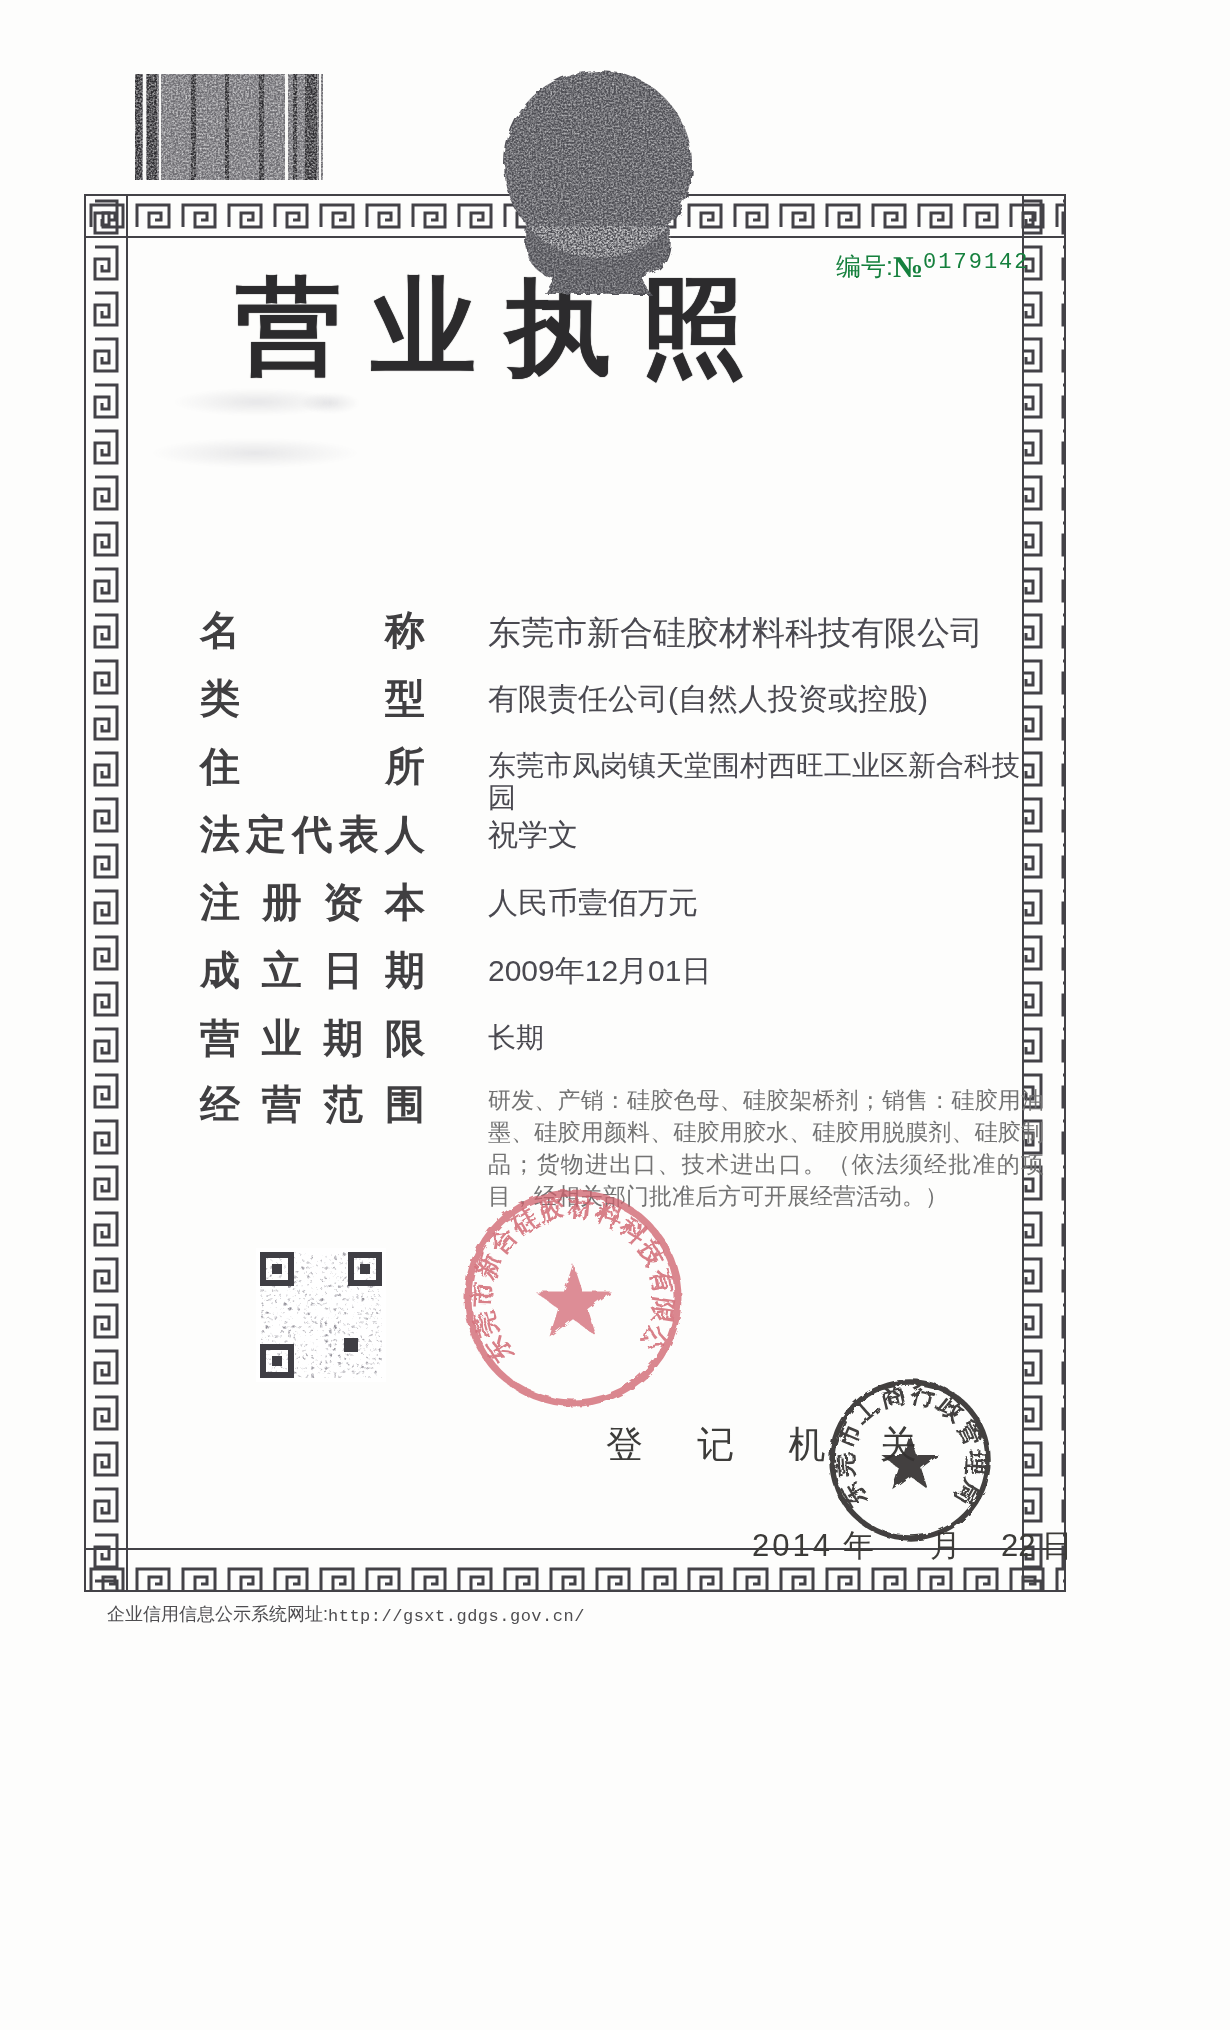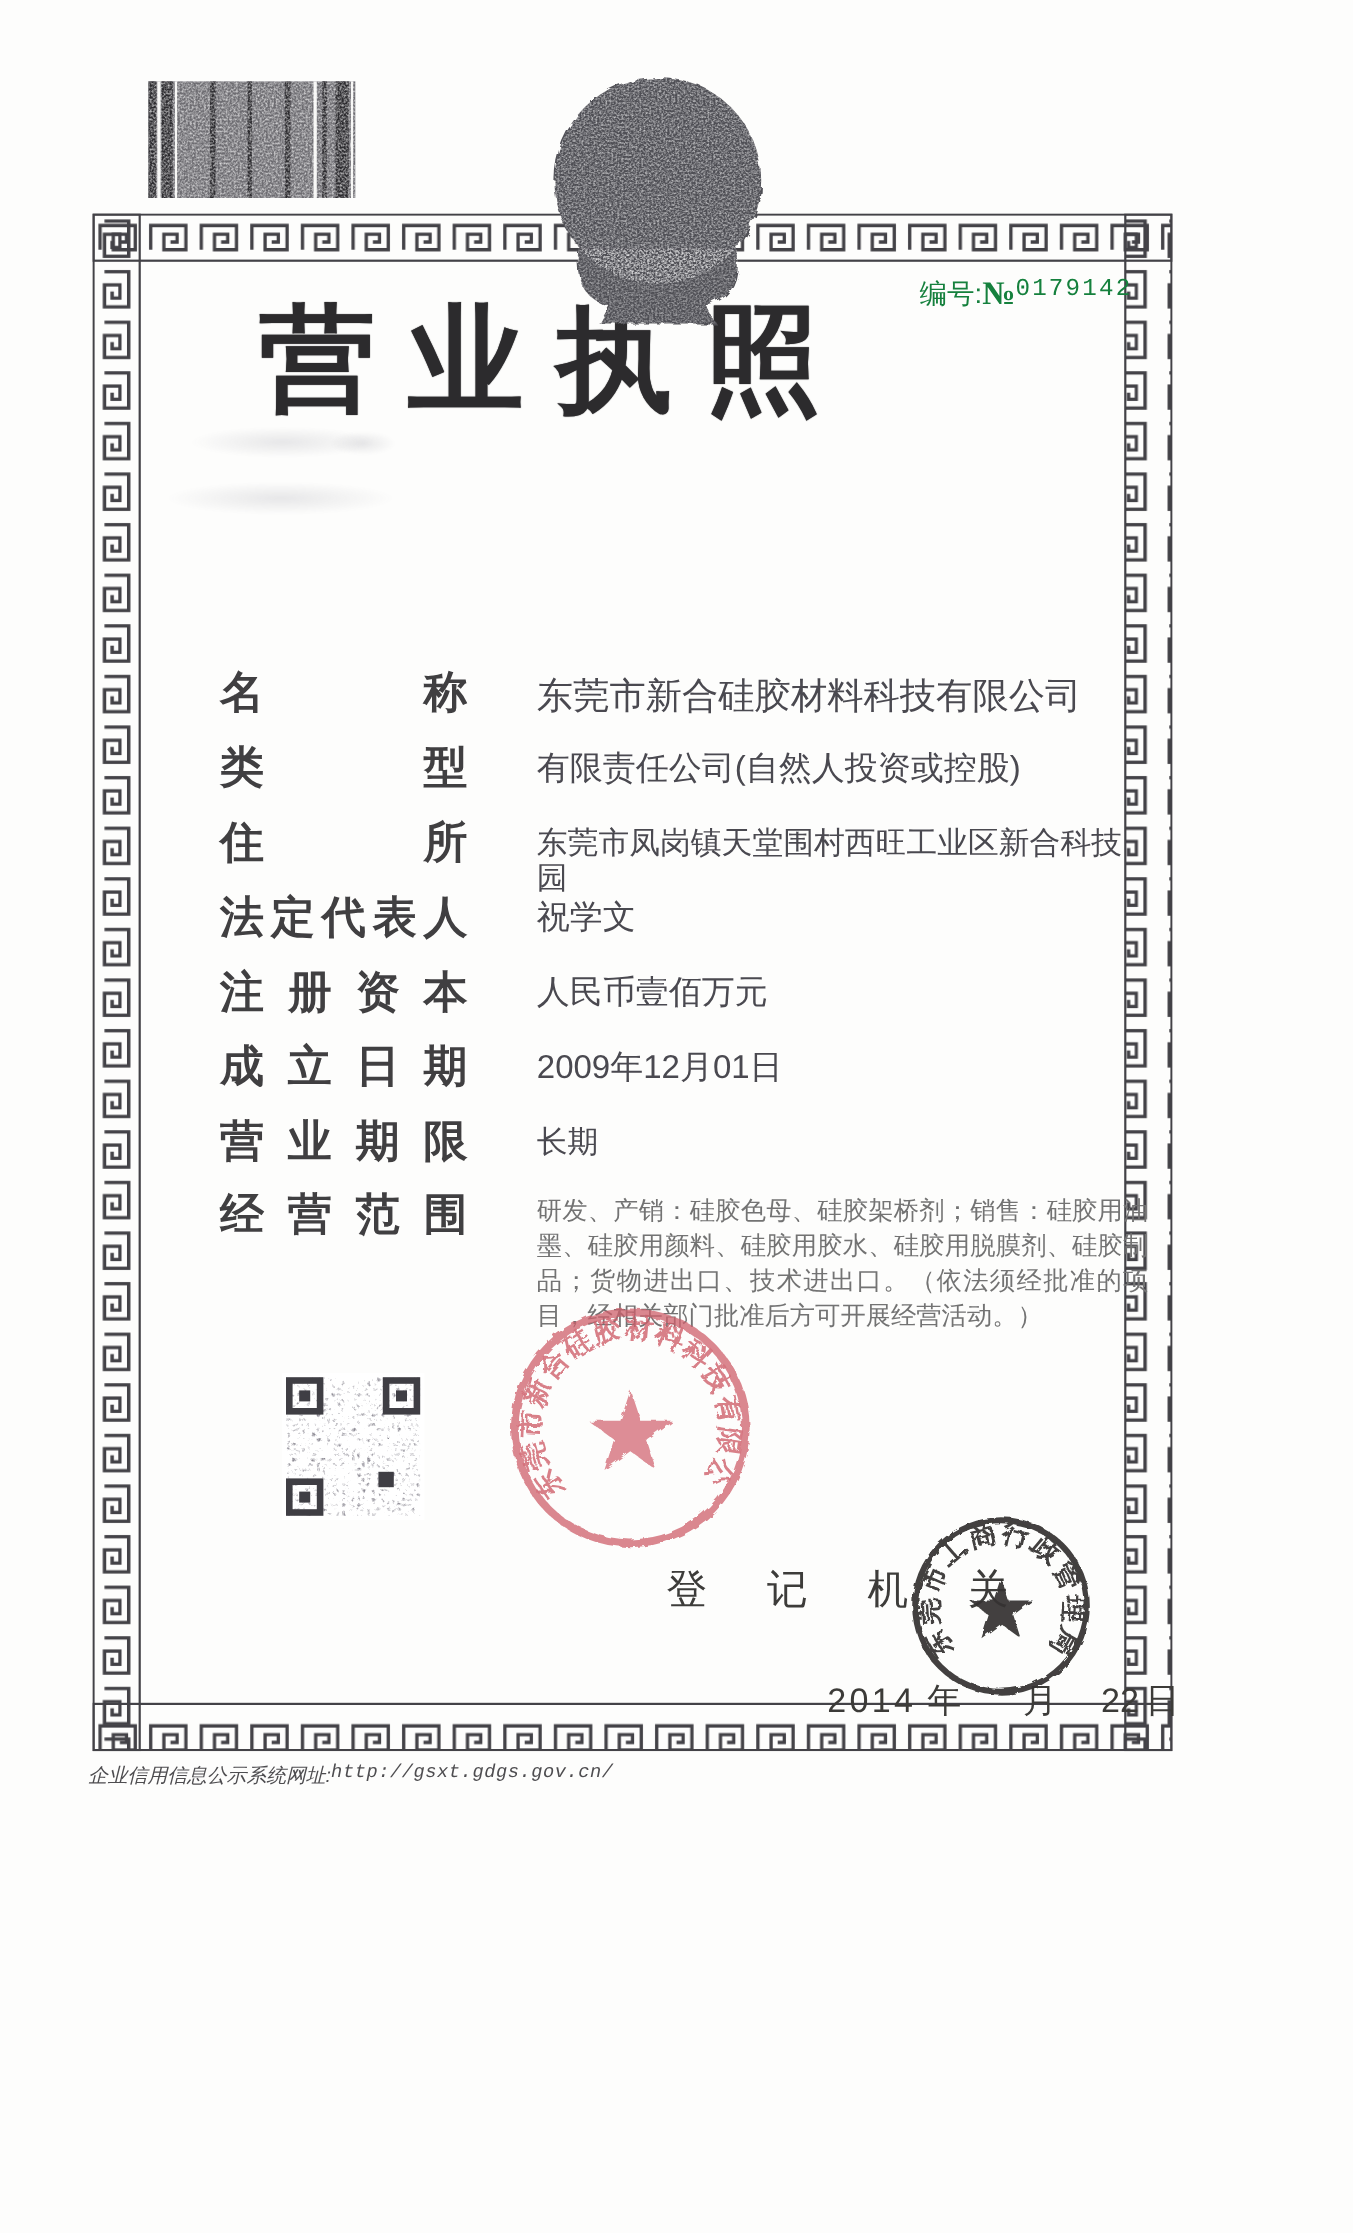--- a/index.html
+++ b/index.html
@@ -45,21 +45,21 @@
   
   .registrar{left:606px;top:1420px;font-size:37px;font-weight:500;letter-spacing:22px;color:#3d3c3a;z-index:2;white-space:nowrap;}
   .dateline{left:752px;top:1488px;font-size:31px;color:#3c3b38;display:flex;align-items:baseline;z-index:2;}
   .dateline .y{letter-spacing:3px;margin-top:40px;}
   .dateline .unit{margin-left:10px;}
   .dateline .gap1{width:56px;}
   .dateline .gap2{width:40px;}
   .dateline .d{margin-left:6px;}
 
   
-  .footer-left{left:80px;top:1602px;font-size:18px;color:#4e4d50;display:flex;align-items:flex-start;z-index:2;font-style:italic;}
+  .footer-left{left:107px;top:1602px;font-size:18px;color:#4e4d50;display:flex;align-items:flex-end;z-index:2;}
   .footer-left .url{font-family:"Liberation Mono",monospace;font-size:17px;letter-spacing:.5px;}
   .footer-right{left:698px;top:1599px;font-size:20px;font-weight:600;letter-spacing:1px;color:#3a393c;z-index:2;}
 
   
   .smudge{background:radial-gradient(ellipse at center,rgba(95,95,110,.28),rgba(95,95,110,0) 70%);
           filter:blur(1px);opacity:.5;}
 </style>
 </head>
 <body>
 

